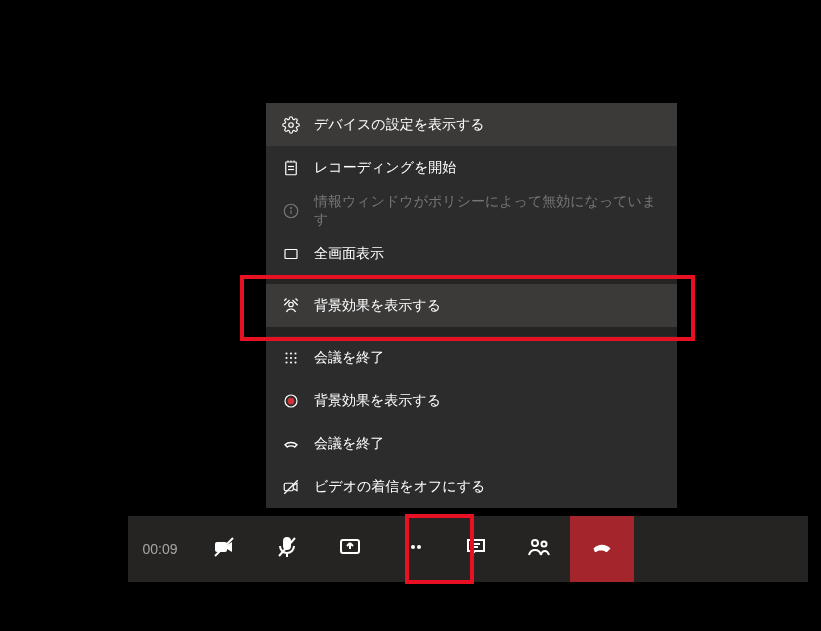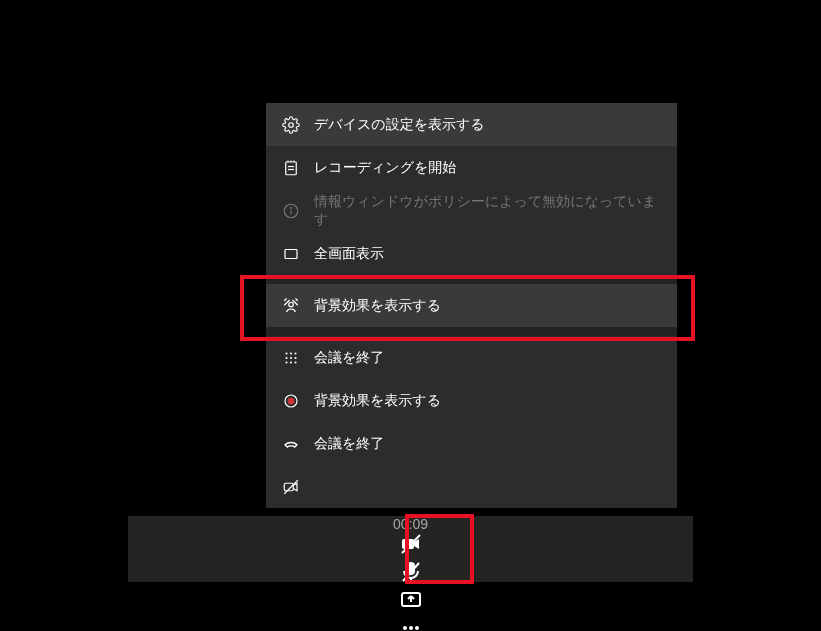--- a/index.html
+++ b/index.html
@@ -1,20 +1,20 @@
 <!DOCTYPE html>
 <html><head>
   <meta charset="utf-8">
   <style>
     * { margin:0; padding:0; box-sizing:border-box; }
     html, body { width:821px; height:631px; background:#000; font-family:"Segoe UI","Meiryo",sans-serif; overflow:hidden; }
 
     .toolbar {
-      position:absolute; left:128px; top:516px; width:565px; height:66px;
-      background:#252423; display:flex; align-items:center;flex-direction:column;
+      position:absolute; left:128px; top:516px; width:680px; height:66px;
+      background:#252423; display:flex; align-items:center;
     }
     .timer { width:64px; text-align:center; color:#a6a6a6; font-size:14px; }
     .tool-btn {
       width:63px; height:66px; display:flex; align-items:center; justify-content:center;
       color:#fff; cursor:pointer;
     }
     .tool-btn svg { width:24px; height:24px; }
     .hangup { background:#a4262c; width:64px; }
     .more-highlight {
       position:absolute; left:405px; top:514px; width:69px; height:70px;
@@ -139,20 +139,21 @@
     <span>会議を終了</span>
   </div>
   <div class="menu-item">
     <span class="micon">
       <svg viewBox="0 0 24 24" fill="none" stroke="currentColor" stroke-width="1.6">
           <rect x="3" y="7" width="12" height="10" rx="2"></rect>
           <path d="M15 10l5-3v10l-5-3"></path>
           <line x1="3" y1="21" x2="21" y2="3"></line>
         </svg>
     </span>
+    <span>ビデオの着信をオフにする</span>
   </div>
 </div>
 
 <div class="bg-highlight"></div>
 
 <div class="toolbar">
   <div class="timer">00:09</div>
 
   <div class="tool-btn">
     <span>

